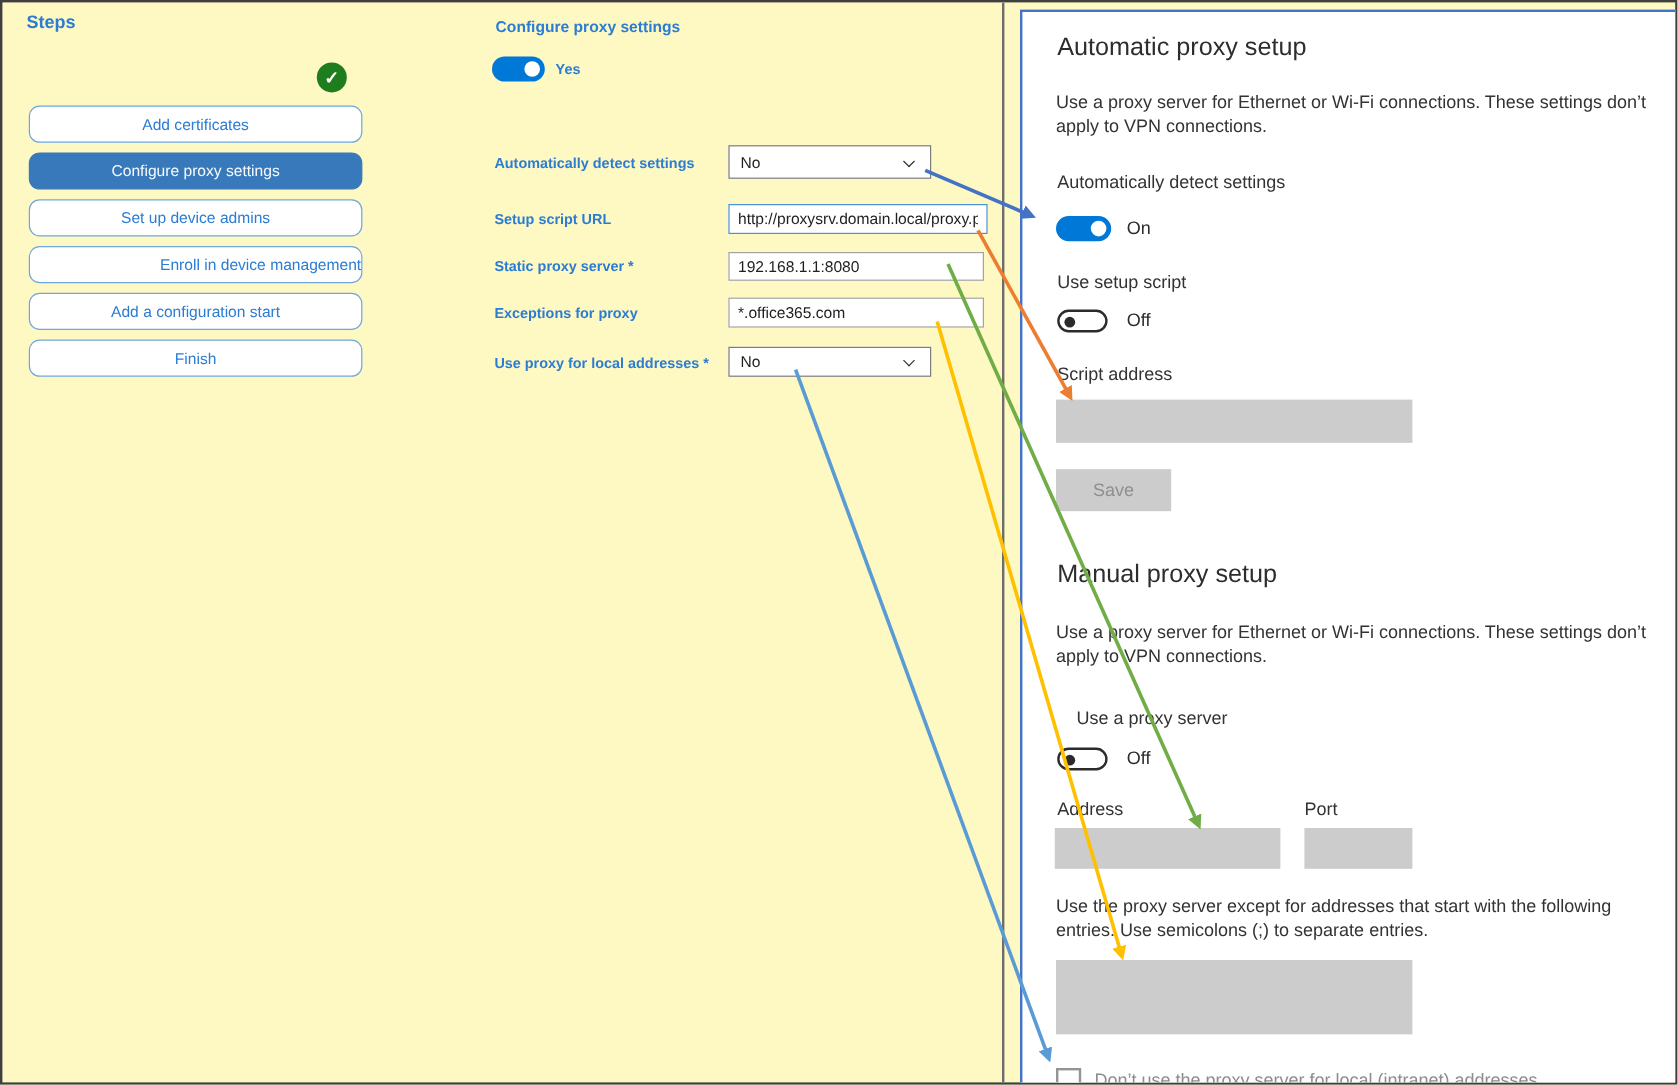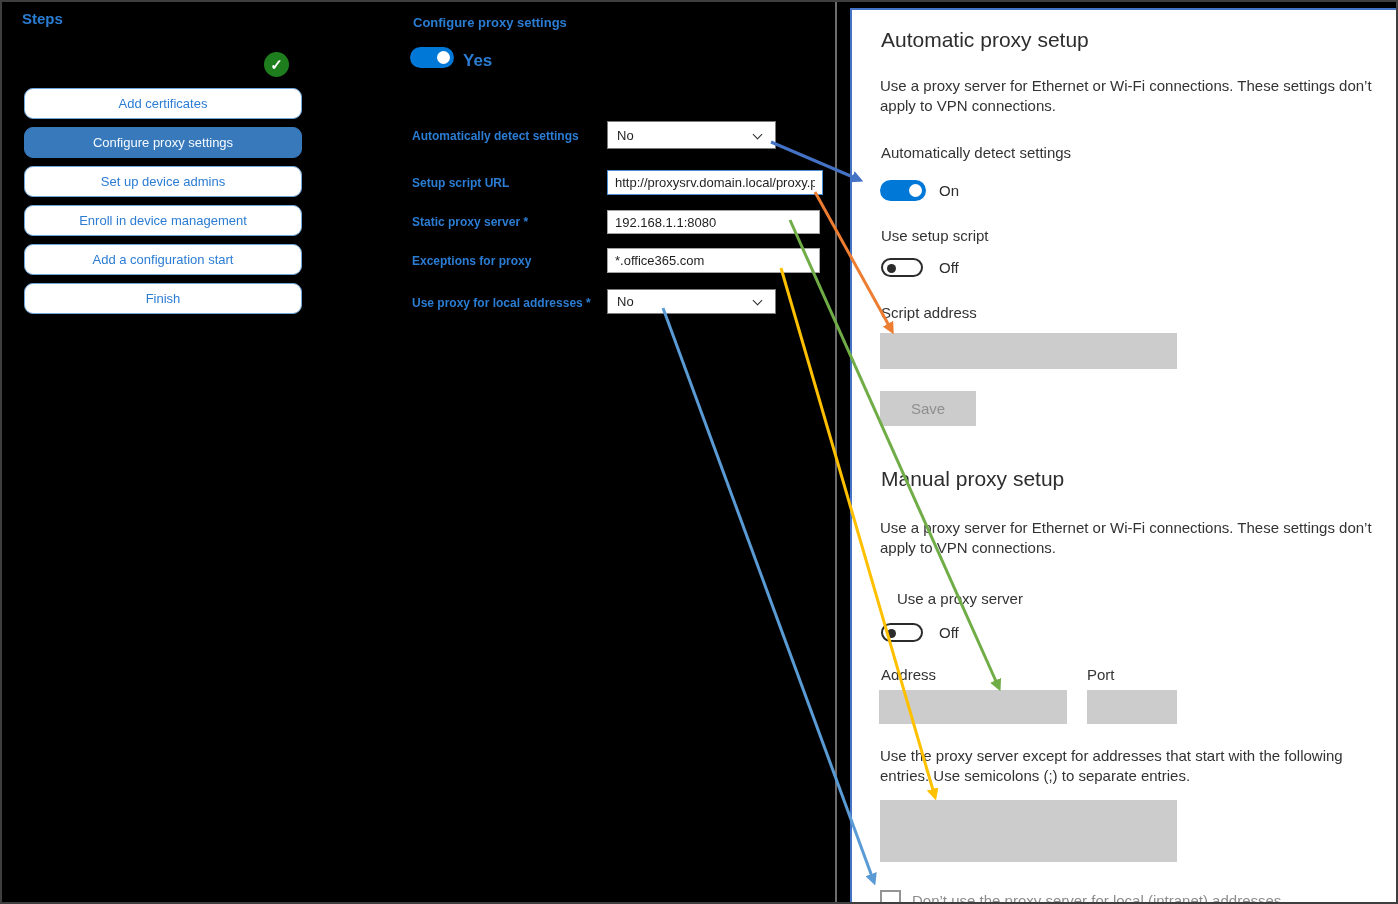--- a/index.html
+++ b/index.html
@@ -1,18 +1,18 @@
 <!DOCTYPE html>
 <html><head>
 <meta charset="utf-8">
 <style>
   * { margin:0; padding:0; box-sizing:border-box; }
   html,body { background:#fff; font-family:"Liberation Sans", sans-serif; }
   .canvas {
-    position:relative; width:1398px; height:904px; background:#000000;
+    position:relative; width:1398px; height:904px; background:#fef9c3;
     border:2px solid #3f3f3f; overflow:hidden;
   }
   .abs { position:absolute; }
 
   
   .steps-title { left:20px; top:8px; font-size:15px; font-weight:bold; color:#2b7cd3; }
   .step-btn {
     left:22px; width:278px; height:31px; border:1px solid #6ea7dd; border-radius:9px;
     background:#fff; color:#2b7cd3; font-size:13px; display:flex; align-items:center;
     justify-content:center; cursor:pointer;
@@ -24,21 +24,21 @@
     display:flex; align-items:center; justify-content:center;
   }
 
   
   .mid-title { left:411px; top:13px; font-size:13px; font-weight:bold; color:#2b7cd3; }
   .toggle { position:absolute; border-radius:11px; }
   .toggle.on  { width:44px; height:21px; background:#0078d7; }
   .toggle.on::after  { content:''; position:absolute; right:4px; top:4px; width:13px; height:13px; background:#fff; border-radius:50%; }
   .toggle.off { width:42px; height:19px; background:#fff; border:2px solid #2b2b2b; }
   .toggle.off::after { content:''; position:absolute; left:4px; top:3.5px; width:9px; height:9px; background:#2b2b2b; border-radius:50%; }
-  .yes-label { left:461px; top:49px; font-size:17px; font-weight:bold; color:#2b7cd3; }
+  .yes-label { left:461px; top:49px; font-size:12px; font-weight:bold; color:#2b7cd3; }
   .f-label { left:410px; font-size:12px; font-weight:bold; color:#2b7cd3; }
   .t-input {
     position:absolute; border:1px solid #a3a3a3; background:#fff; font-family:"Liberation Sans",sans-serif;
     font-size:13px; color:#1f1f1f; padding:0 7px; outline:none;
   }
   .t-input.focused { border:1px solid #4a90d9; }
   .dropdown {
     position:absolute; border:1px solid #7b7b7b; background:#fff; font-size:13px; color:#1f1f1f;
     display:flex; align-items:center; padding-left:9px; cursor:pointer;
   }
@@ -73,21 +73,21 @@
 
   <div class="abs step-btn" style="top:86px;">
       <span>Add certificates</span>
     </div>
   <div class="abs step-btn selected" style="top:125px;">
       <span>Configure proxy settings</span>
     </div>
   <div class="abs step-btn" style="top:164px;">
       <span>Set up device admins</span>
     </div>
-  <div class="abs step-btn" style="top:203px;">
+  <div class="abs step-btn" style="top:203px;justify-content:flex-end;">
       <span>Enroll in device management</span>
     </div>
   <div class="abs step-btn" style="top:242px;">
       <span>Add a configuration start</span>
     </div>
   <div class="abs step-btn" style="top:281px;">
       <span>Finish</span>
     </div>
   <div class="abs check-circle">✓</div>
 

